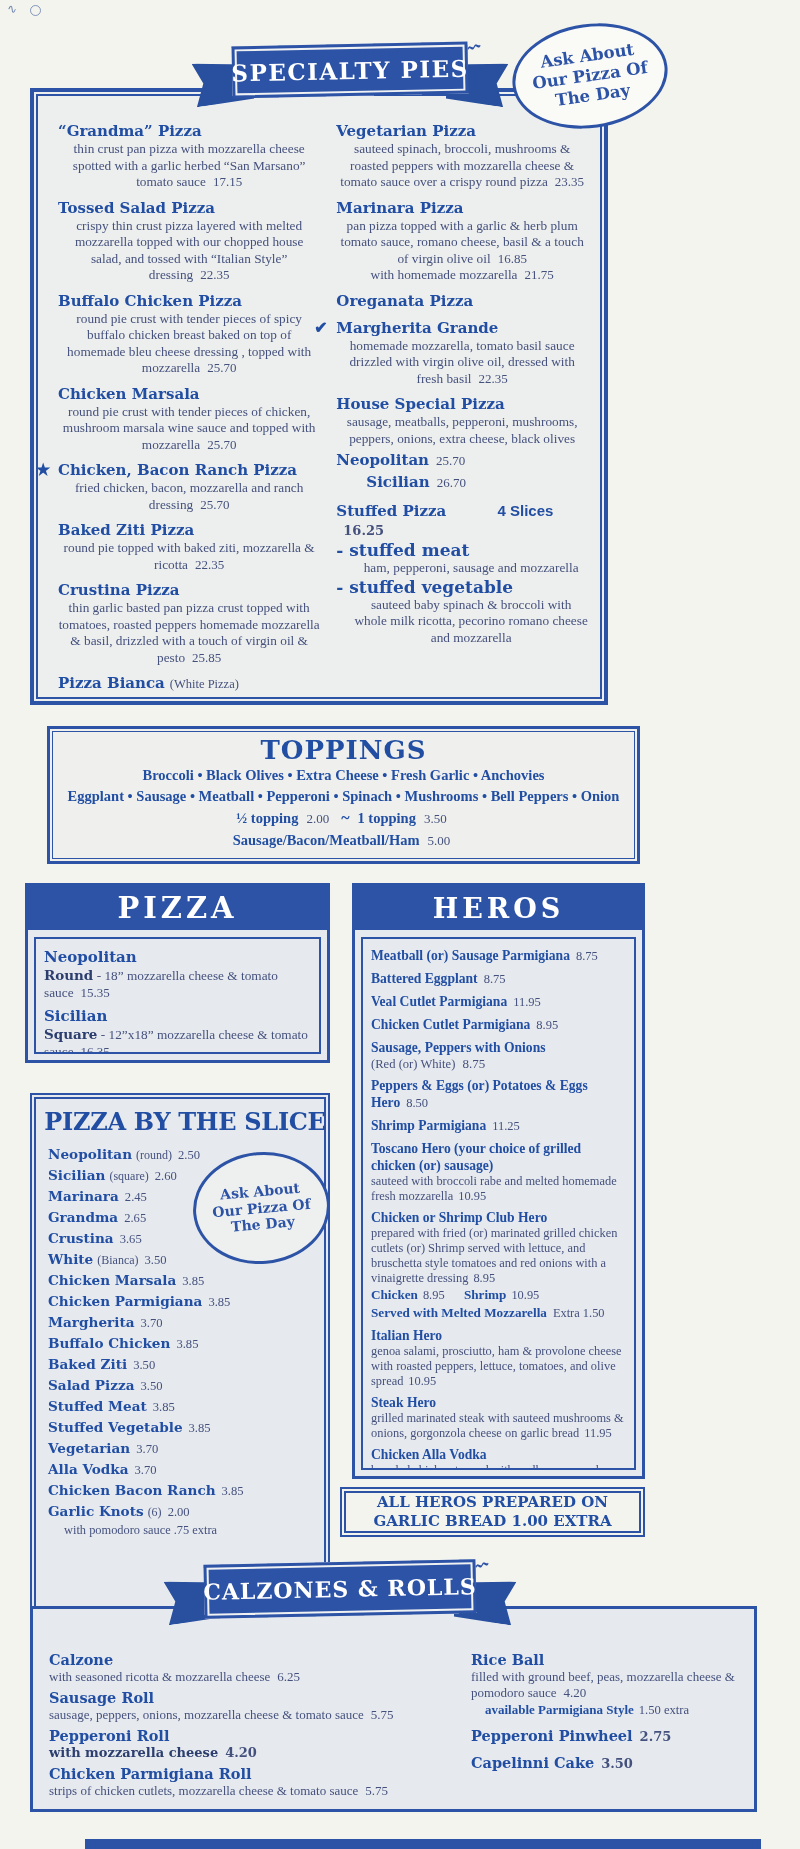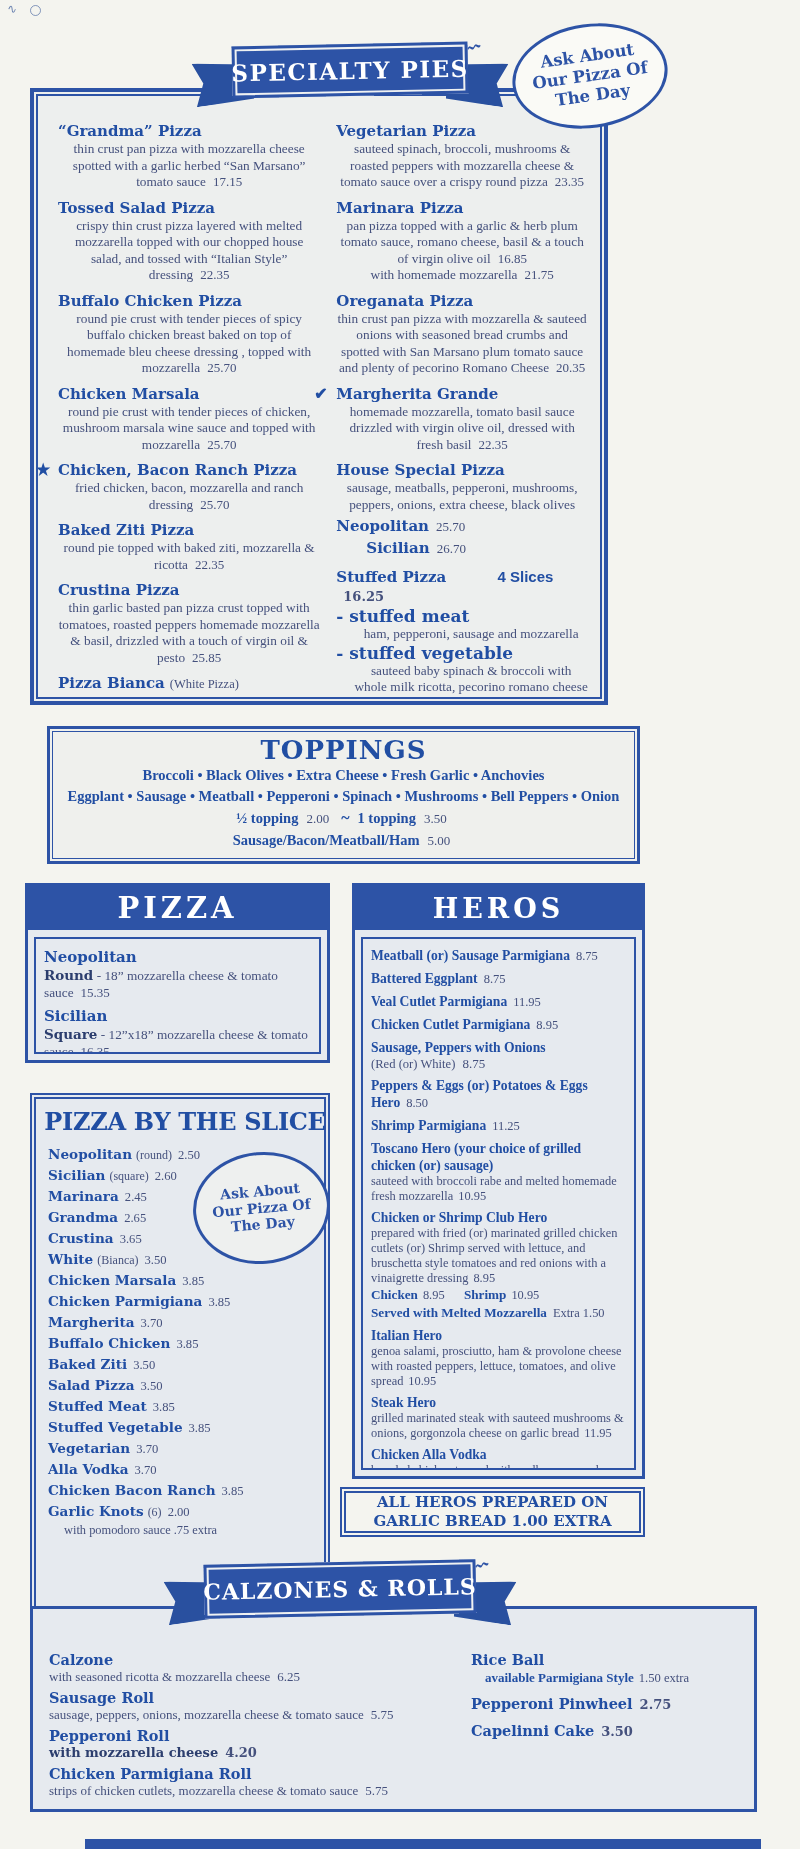--- a/index.html
+++ b/index.html
@@ -203,21 +203,20 @@
           <div class="m-name"><span>Vegetarian Pizza</span></div>
           <div class="m-desc"><span>sauteed spinach, broccoli, mushrooms &amp; roasted peppers with mozzarella cheese &amp; tomato sauce over a crispy round pizza</span><span class="price">23.35</span></div>
         </div>
         <div class="m-item">
           <div class="m-name"><span>Marinara Pizza</span></div>
           <div class="m-desc"><span>pan pizza topped with a garlic &amp; herb plum tomato sauce, romano cheese, basil &amp; a touch of virgin olive oil</span><span class="price">16.85</span></div>
           <div class="m-desc"><span>with homemade mozzarella</span><span class="price">21.75</span></div>
         </div>
         <div class="m-item">
           <div class="m-name"><span>Oreganata Pizza</span></div>
-          <div class="m-desc"><span>thin crust pan pizza with mozzarella &amp; sauteed onions with seasoned bread crumbs and spotted with San Marsano plum tomato sauce and plenty of pecorino Romano Cheese</span><span class="price">20.35</span></div>
         </div>
         <div class="m-item">
           <div class="m-name"><span class="marker">✔</span><span>Margherita Grande</span></div>
           <div class="m-desc"><span>homemade mozzarella, tomato basil sauce drizzled with virgin olive oil, dressed with fresh basil</span><span class="price">22.35</span></div>
         </div>
         <div class="m-item">
           <div class="m-name"><span>House Special Pizza</span></div>
           <div class="m-desc"><span>sausage, meatballs, pepperoni, mushrooms, peppers, onions, extra cheese, black olives</span></div>
           <div class="pair-line">
             <span class="pname">Neopolitan</span><span class="price">25.70</span>
@@ -386,20 +385,21 @@
         <div class="cz-bold-desc"><span>with mozzarella cheese</span><span class="price">4.20</span></div>
       </div>
       <div class="cz-item">
         <div class="cz-name">Chicken Parmigiana Roll</div>
         <div class="cz-desc"><span>strips of chicken cutlets, mozzarella cheese &amp; tomato sauce</span><span class="price">5.75</span></div>
       </div>
     </div>
     <div class="cz-right">
       <div class="cz-item">
         <div class="cz-name">Rice Ball</div>
+        <div class="cz-desc"><span>filled with ground beef, peas, mozzarella cheese &amp; pomodoro sauce</span><span class="price">4.20</span></div>
         <div class="cz-extra"><span>available Parmigiana Style</span><span class="plain">1.50 extra</span></div>
       </div>
       <div class="cz-item" style="margin-top:8px;">
         <div class="cz-name"><span>Pepperoni Pinwheel</span><span class="price">2.75</span></div>
       </div>
       <div class="cz-item" style="margin-top:8px;">
         <div class="cz-name"><span>Capelinni Cake</span><span class="price">3.50</span></div>
       </div>
     </div>
   </div>

